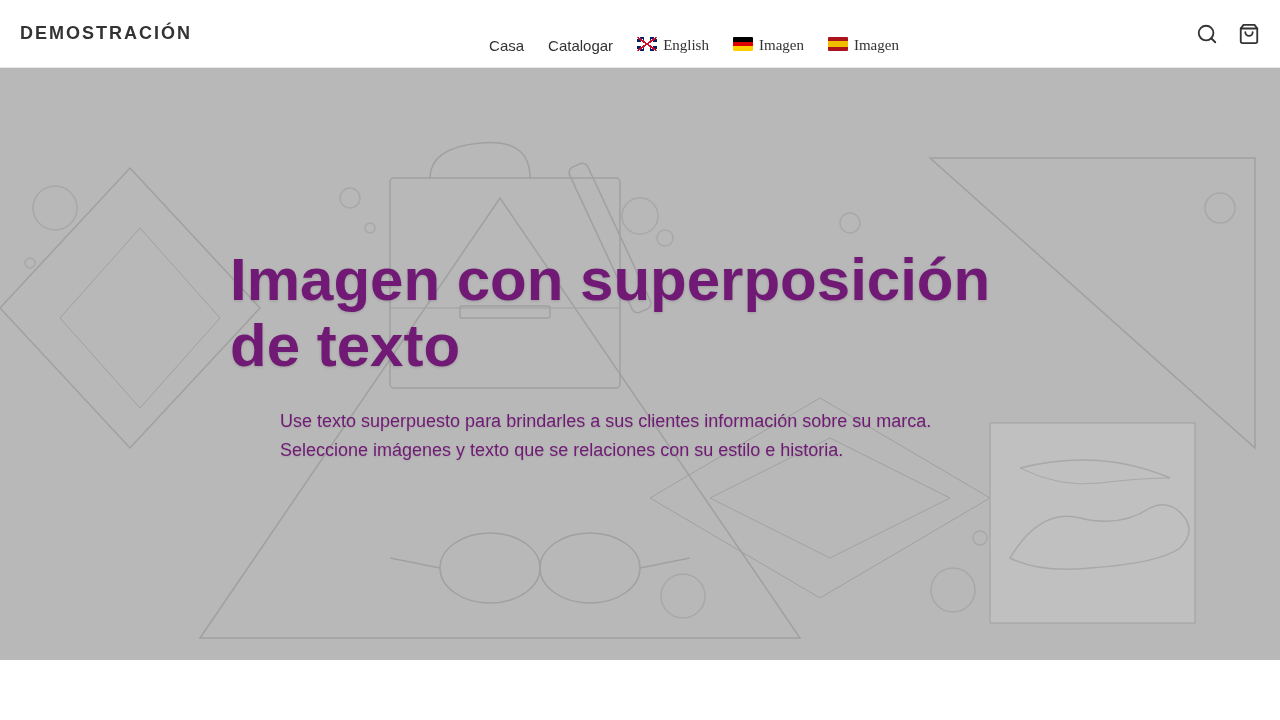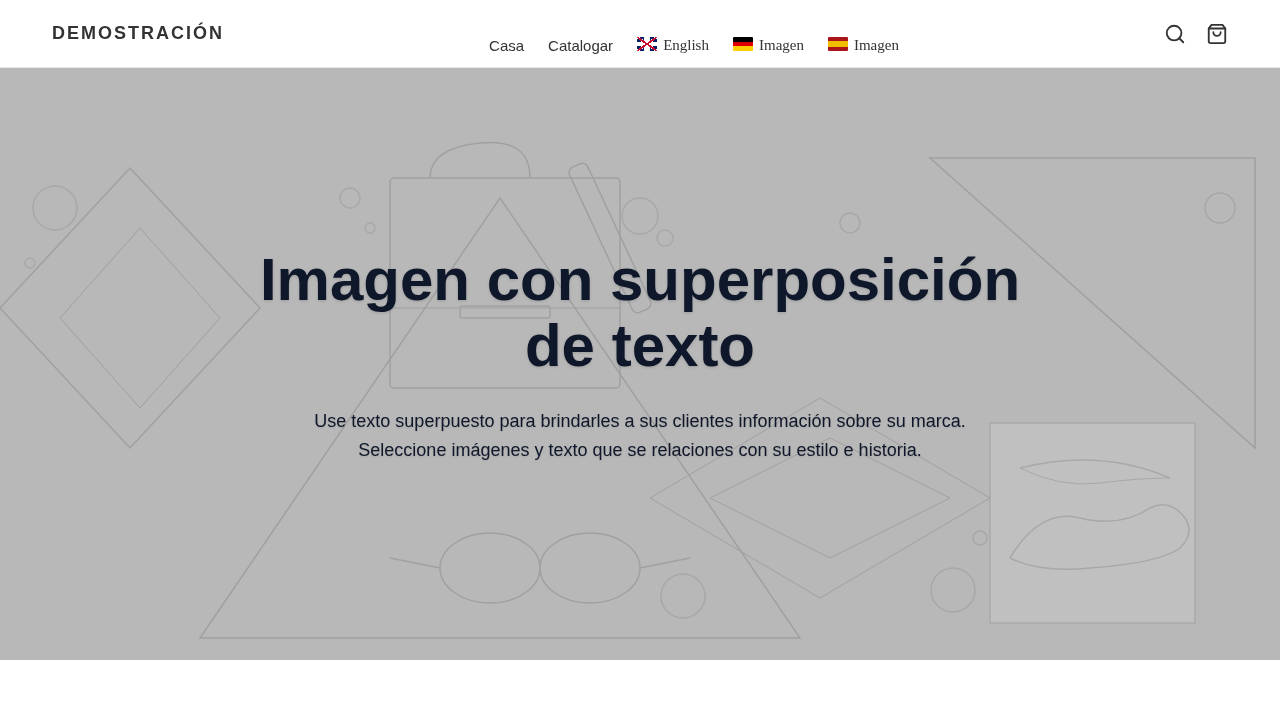--- a/index.html
+++ b/index.html
@@ -3,21 +3,21 @@
   <meta charset="utf-8">
   <style>
     * { margin: 0; padding: 0; box-sizing: border-box; }
     body { font-family: -apple-system, BlinkMacSystemFont, 'Segoe UI', Helvetica, Arial, sans-serif; background: #fff; }
 
     
     header {
       display: flex;
       align-items: center;
       justify-content: space-between;
-      padding: 0 52px;
+      padding: 0 20px;
       height: 68px;
       border-bottom: 1px solid #e8e8e8;
       background: #fff;
     }
     .brand {
       font-size: 18px;
       font-weight: 700;
       letter-spacing: 2px;
       color: #333;
       text-decoration: none;
@@ -116,22 +116,21 @@
       inset: 0;
     }
     .hero-bg svg {
       width: 100%;
       height: 100%;
     }
 
     .hero-content {
       position: relative;
       z-index: 2;
-      text-align: center;
-      color: #0f172a;
+      color: #701a75;
       padding: 0 40px;
       max-width: 900px;
     }
     .hero-title {
       font-size: 60px;
       font-weight: 700;
       line-height: 1.1;
       margin-bottom: 28px;
       text-shadow: 0 1px 3px rgba(0,0,0,0.15);
     }

